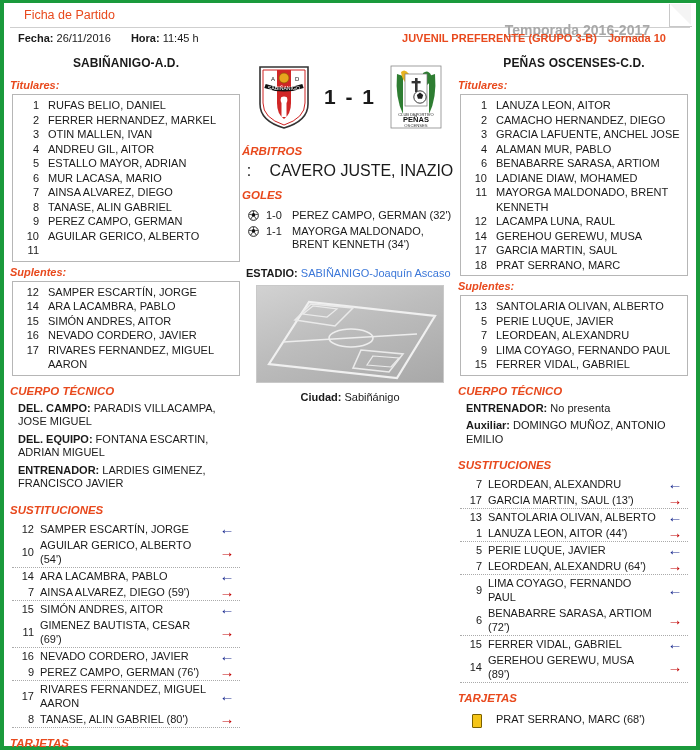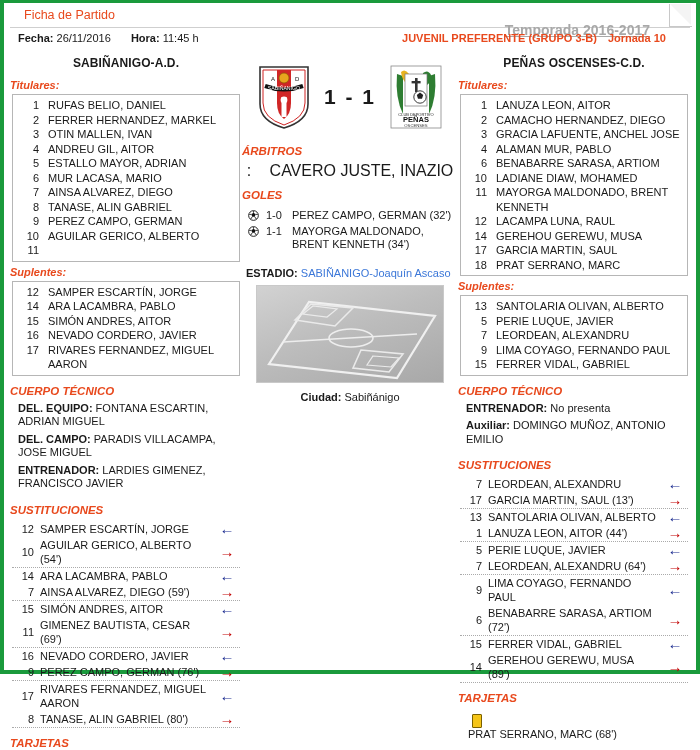--- a/index.html
+++ b/index.html
@@ -8,21 +8,21 @@
   }
   body {
     width: 700px; height: 750px;
     font-family: "Liberation Sans", sans-serif;
     font-size: 11px;
     color: #1a1a1a;
     overflow: hidden;
   }
   #sheet {
     position: relative;
-    width: 700px; height: 674px;
+    width: 700px; height: 750px;
     box-sizing: border-box;
     border-left: 4px solid #1a9a3c;
     border-right: 4px solid #1a9a3c;
     border-top: 3px solid #1a9a3c;
     border-bottom: 4px solid #1a9a3c;
     background: #fff;
   }
   .inner {
     position: absolute;
     left: 0; top: 0; right: 0; bottom: 0;
@@ -158,21 +158,20 @@
   .arr.out { color: #1a2a8f; }
   .arr.in  { color: #c00000; }
   
   .cards { padding: 4px 2px 0 10px; }
   .card-line {
     display: flex;
     align-items: flex-start;
     font-size: 11px;
     line-height: 13.5px;
     padding: 2px 0;
-    flex-direction: column;
   }
   .ycard {
     width: 8px; height: 12px;
     background: #f5c518;
     border: 1px solid #7a6000;
     flex: none;
     margin: 1px 14px 0 4px;
     border-radius: 1px;
   }
   
@@ -331,22 +330,22 @@
               <span class="nm">NEVADO CORDERO, JAVIER</span>
             </div>
             <div class="prow">
               <span class="num">17</span>
               <span class="nm">RIVARES FERNANDEZ, MIGUEL AARON</span>
             </div>
           </div>
 
       <div class="sect-title big">CUERPO TÉCNICO</div>
       <div class="staff" id="home-staff">
+            <p><b>DEL. CAMPO:</b><span> PARADIS VILLACAMPA, JOSE MIGUEL</span></p>
             <p><b>DEL. EQUIPO:</b><span> FONTANA ESCARTIN, ADRIAN MIGUEL</span></p>
-            <p><b>DEL. CAMPO:</b><span> PARADIS VILLACAMPA, JOSE MIGUEL</span></p>
             <p><b>ENTRENADOR:</b><span> LARDIES GIMENEZ, FRANCISCO JAVIER</span></p>
           </div>
 
       <div class="sect-title big">SUSTITUCIONES</div>
       <div class="subs" id="home-subs">
             <div class="sub-pair">
               <div class="sub-line">
                 <span class="num">12</span>
                 <span class="nm">SAMPER ESCARTÍN, JORGE</span>
                 <span class="arr out">←</span>

